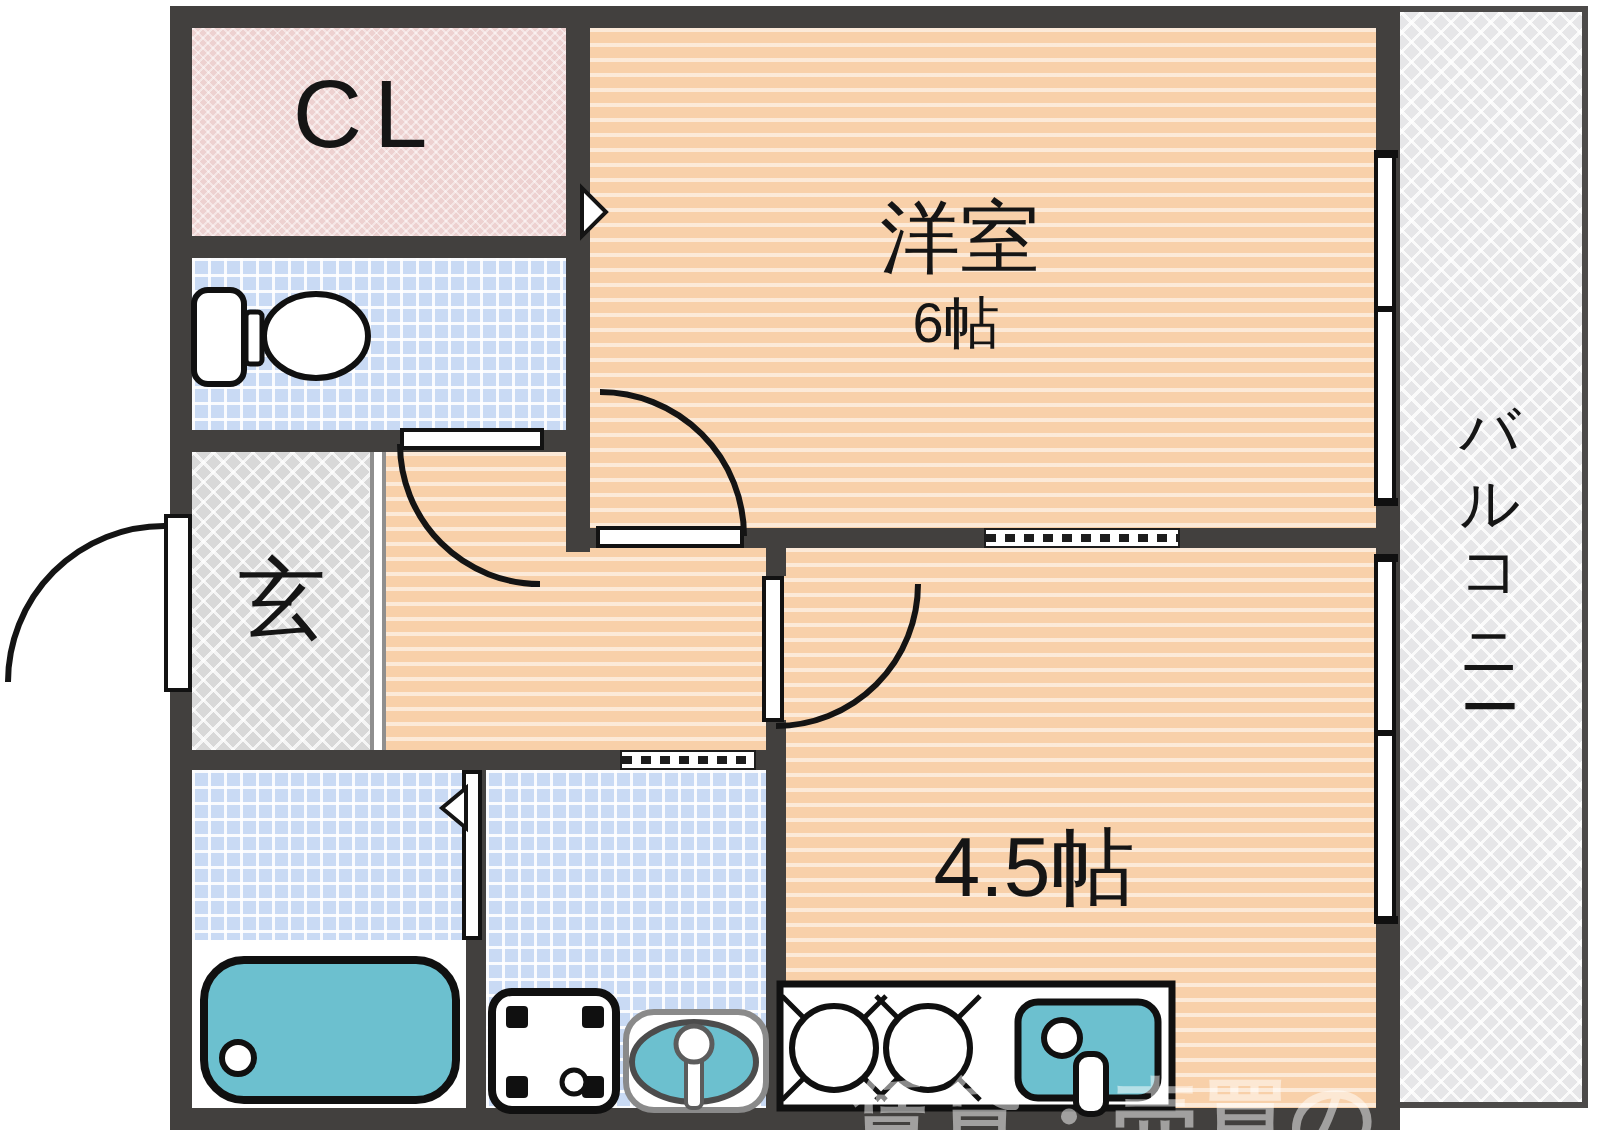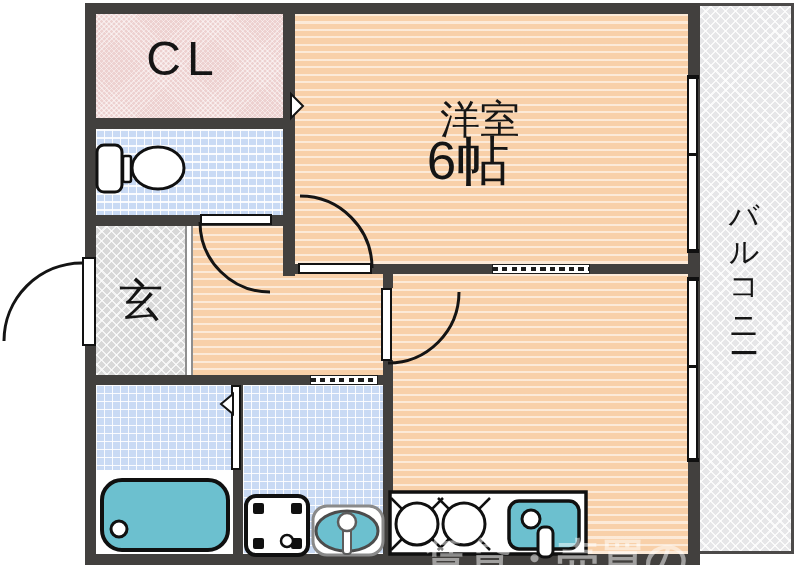--- a/index.html
+++ b/index.html
@@ -136,19 +136,20 @@
       <g>
         <rect x="509" y="501" width="70" height="48" rx="10" fill="#6cc0cf" stroke="#101010" stroke-width="3.5"></rect>
         <circle cx="531" cy="519" r="9" fill="#fff" stroke="#101010" stroke-width="3"></circle>
         <rect x="538" y="527" width="15" height="30" rx="6" fill="#fff" stroke="#101010" stroke-width="3"></rect>
       </g>
     </g>
   </svg>
 
   <div class="label" style="left:480px;top:119px;font-size:40px;">洋室</div>
   <div class="label" style="left:183px;top:58px;font-size:48px;letter-spacing:6px;">CL</div>
-  <div class="label" style="left:468px;top:162px;font-size:53px;">6帖</div>
+  <div class="label" style="left:478px;top:162px;font-size:28px;">6帖</div>
+  <div class="label" style="left:517px;top:434px;font-size:42px;">4.5帖</div>
   <div class="label" style="left:141px;top:300px;font-size:44px;">玄</div>
   <div class="vlabel" style="left:722px;top:158px;width:44px;height:210px;font-size:30px;text-align:center;line-height:44px;">バルコニー</div>
 
   <div class="watermark" style="left:425px;top:531px;font-size:42px;">賃貸・売買の</div>
 
 </div>
 
 </body></html>

